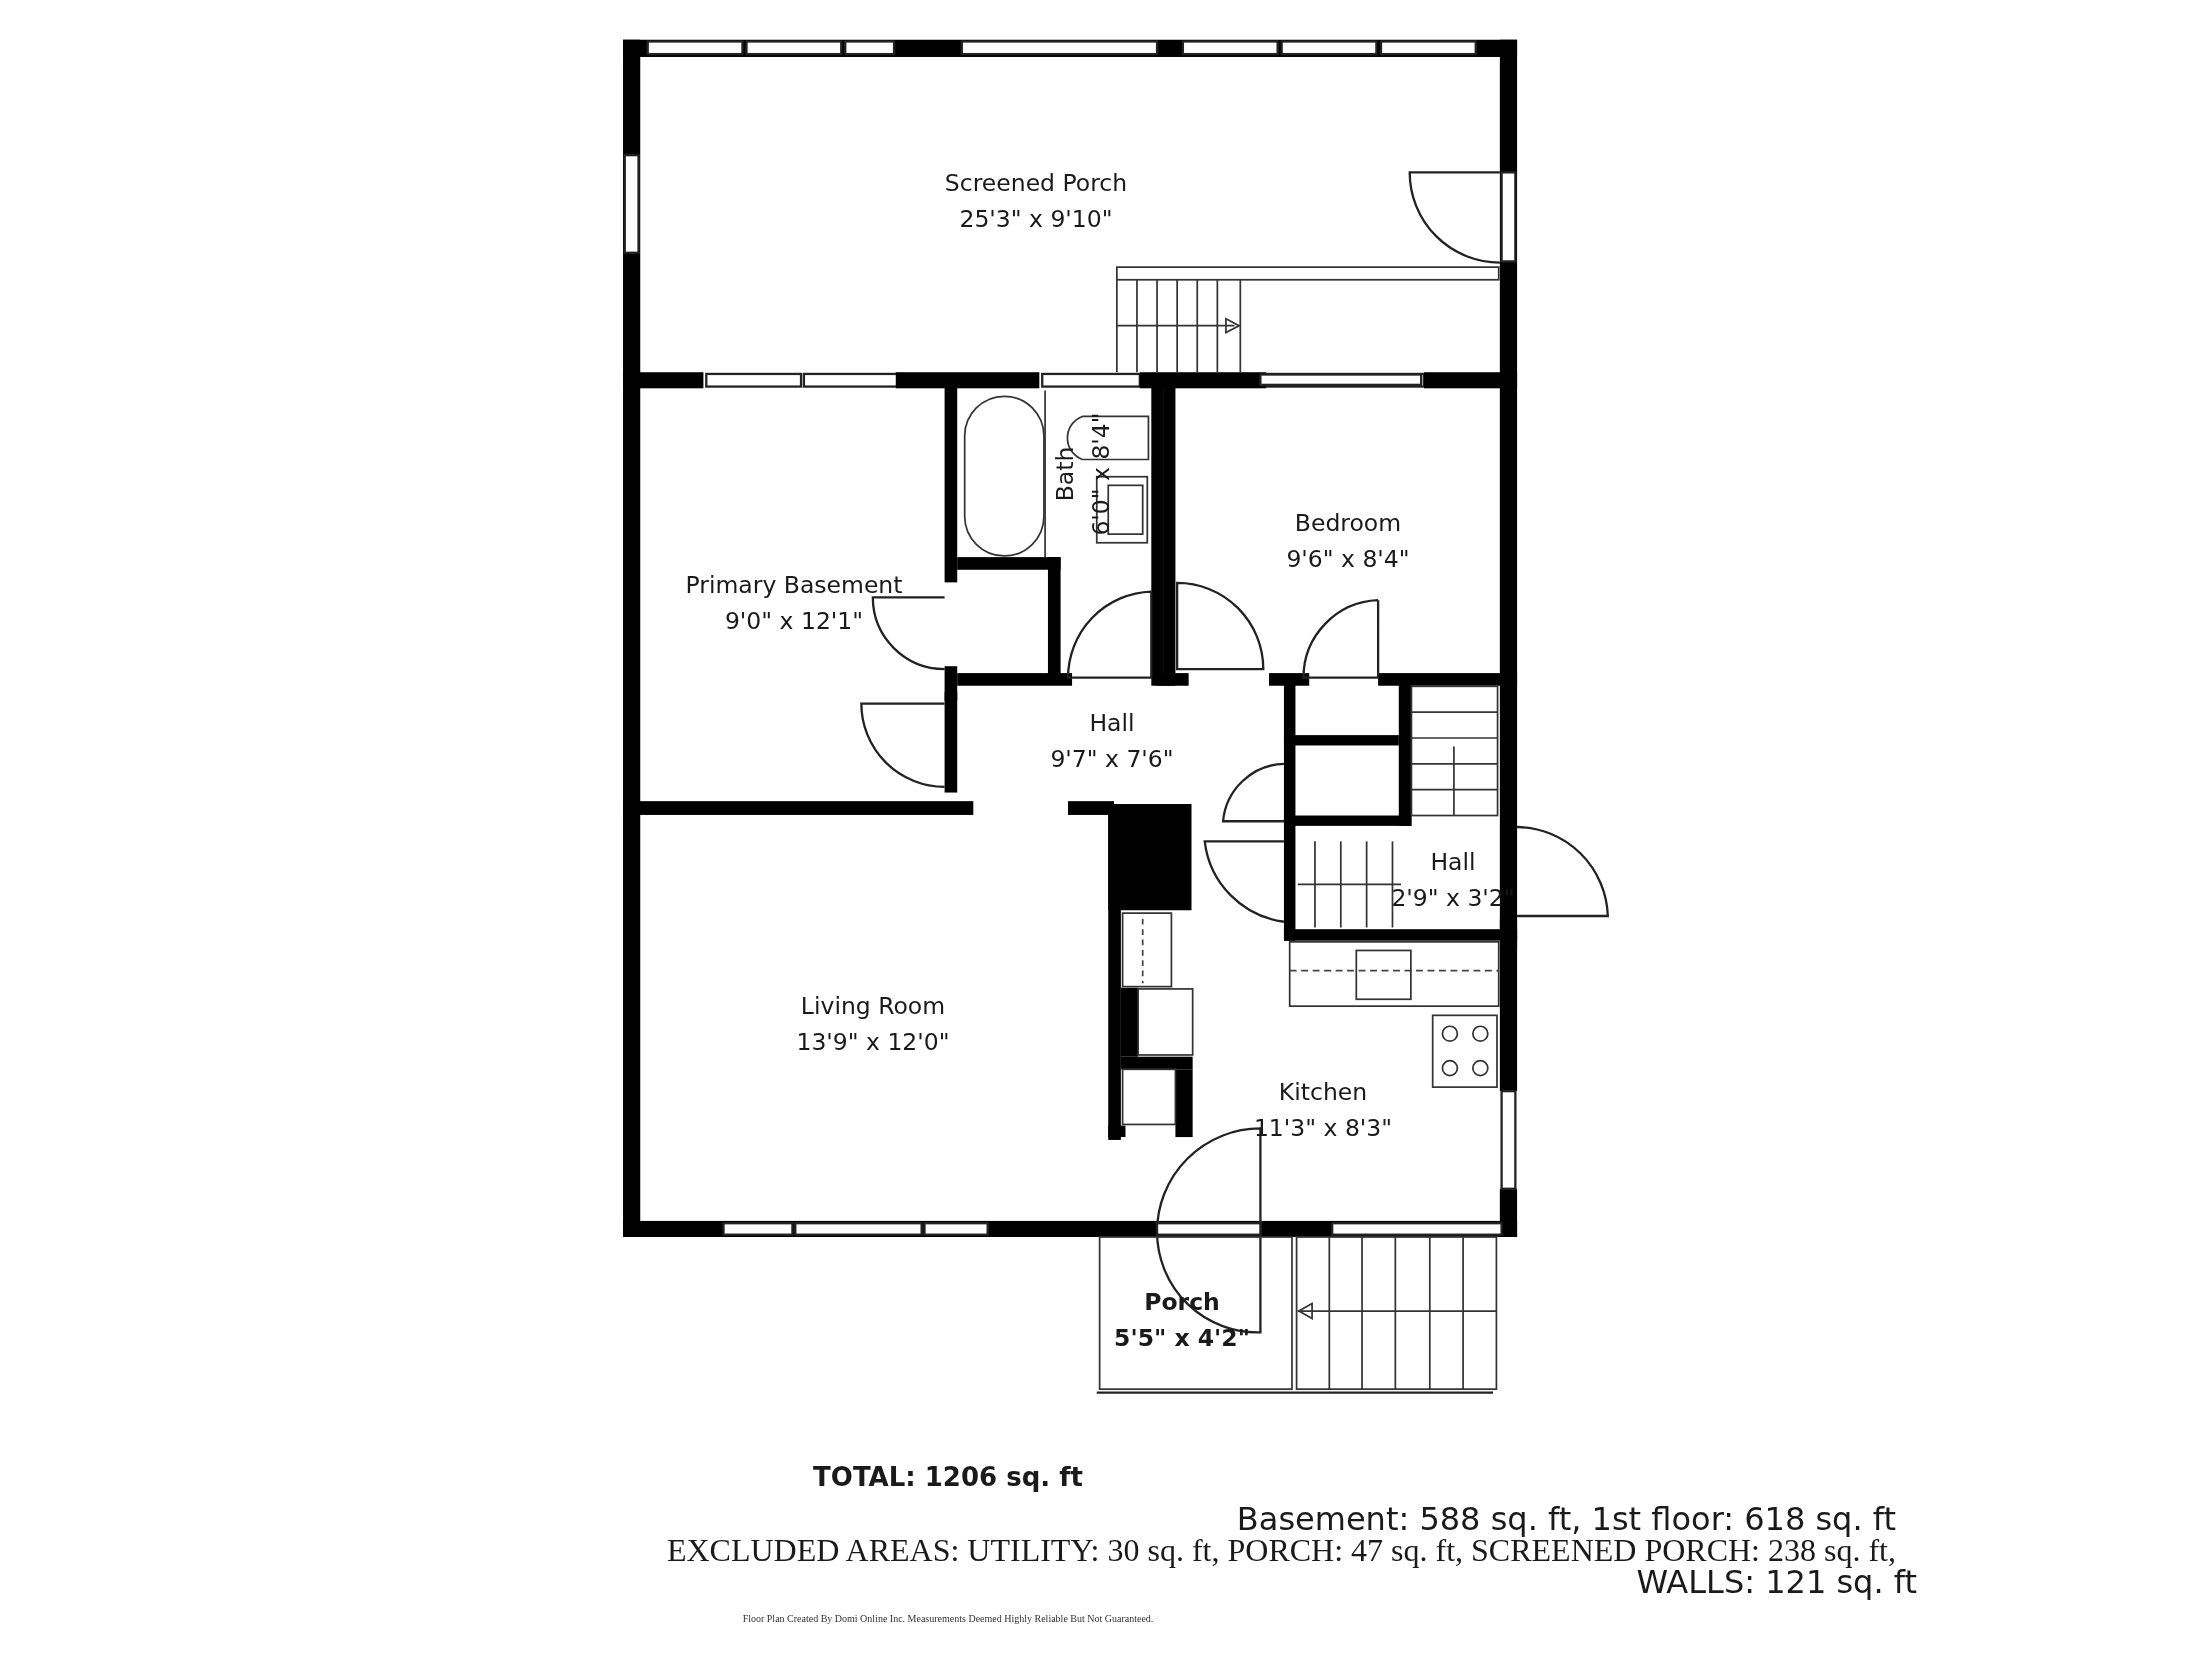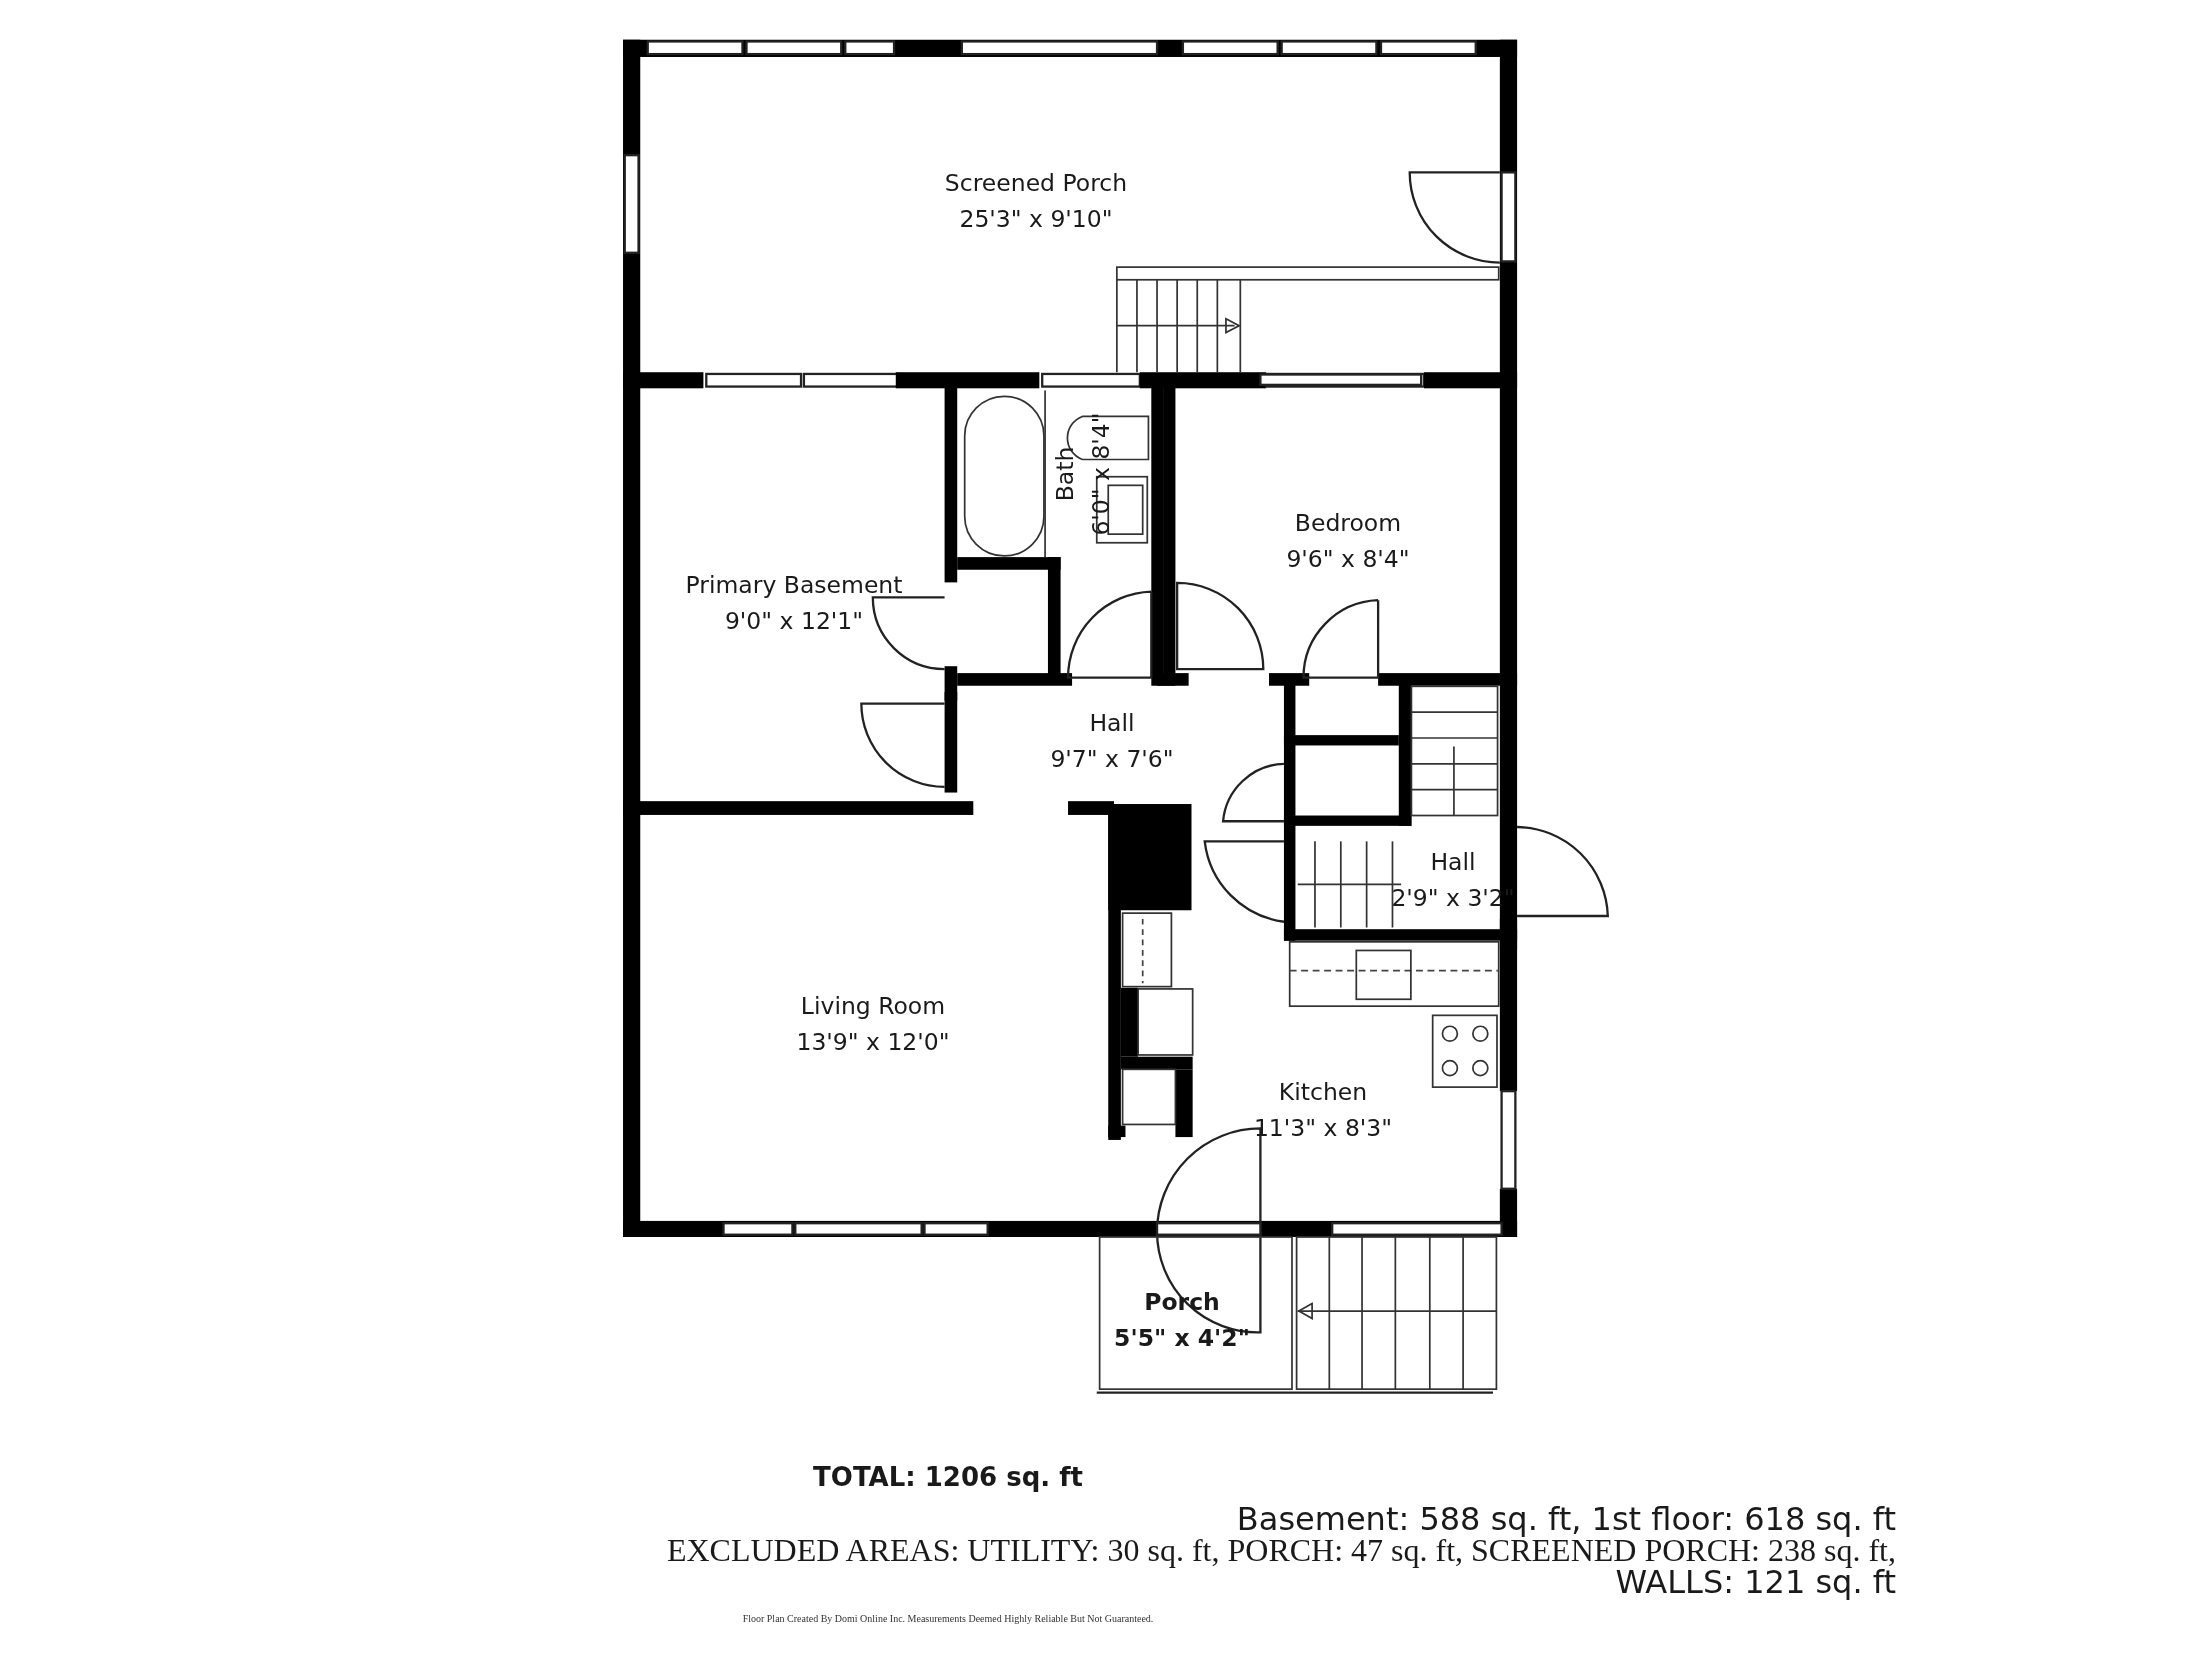--- a/index.html
+++ b/index.html
@@ -219,15 +219,15 @@
   <div>11'3" x 8'3"</div>
 </div>
 <div class="lbl" style="left:1182px;top:1284px;font-weight:bold;">
   <div>Porch</div>
   <div>5'5" x 4'2"</div>
 </div>
 
 <div class="summary total">TOTAL: 1206 sq. ft</div>
 <div class="summary line" style="top:1500px;">Basement: 588 sq. ft, 1st floor: 618 sq. ft</div>
 <div class="summary line" style="top:1532px;font-family:Liberation Serif, serif;">EXCLUDED AREAS: UTILITY: 30 sq. ft, PORCH: 47 sq. ft, SCREENED PORCH: 238 sq. ft,</div>
-<div class="summary line" style="top:1563px;">WALLS: 121 sq. ft</div>
+<div class="summary line" style="top:1563px;padding-left:21px;">WALLS: 121 sq. ft</div>
 <div class="summary credit">Floor Plan Created By Domi Online Inc. Measurements Deemed Highly Reliable But Not Guaranteed.</div>
 
 
 </body></html>

